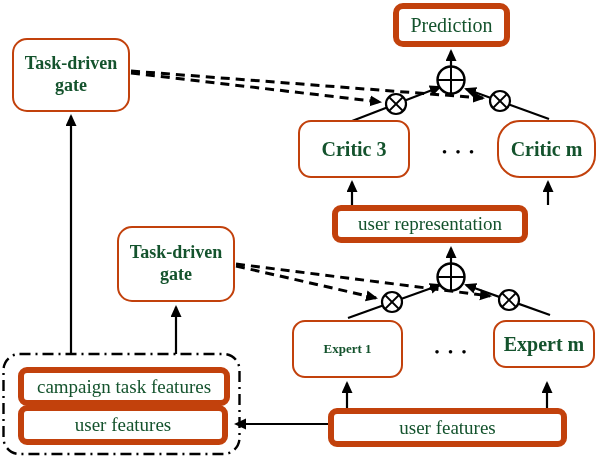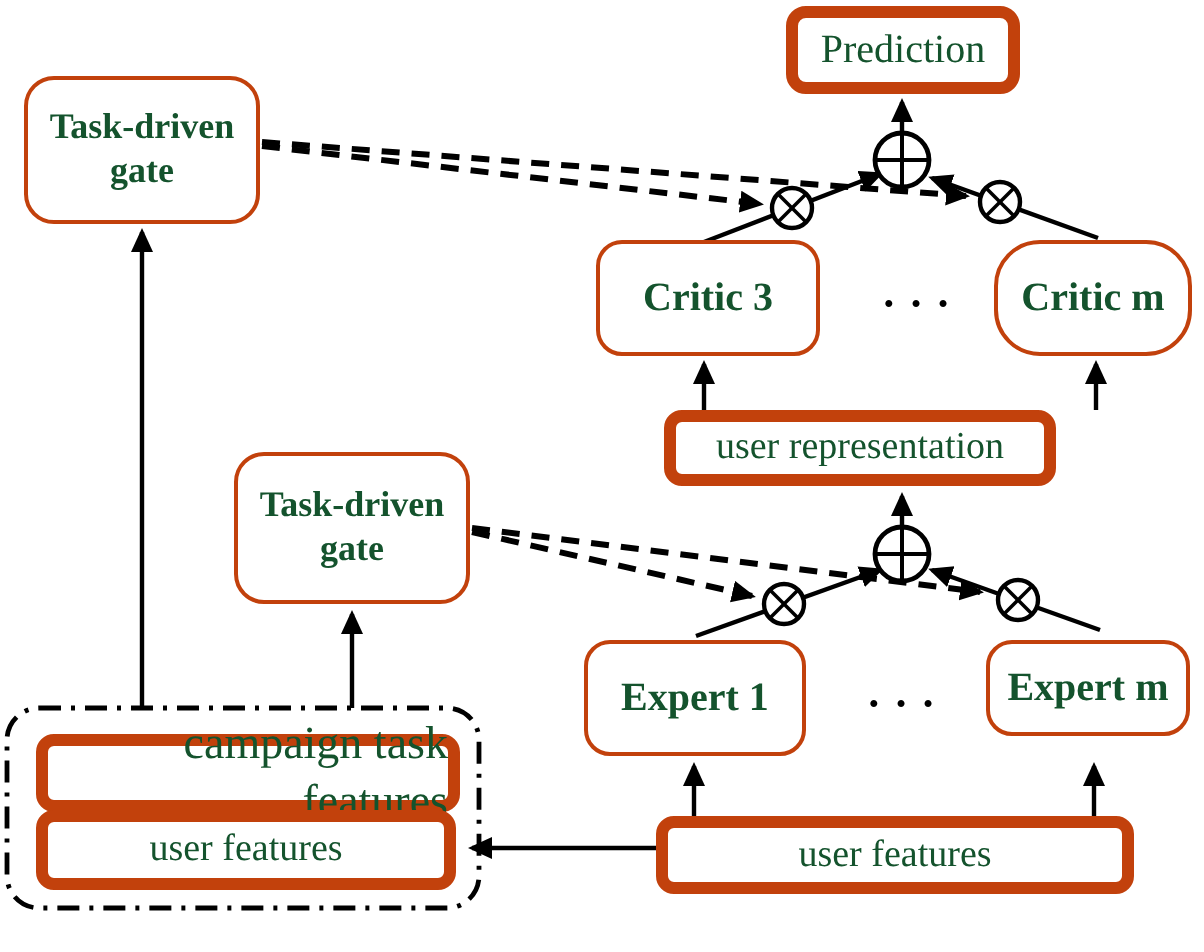--- a/index.html
+++ b/index.html
@@ -19,24 +19,24 @@
     position:absolute; z-index:3; display:flex; align-items:center;
     justify-content:center; text-align:center; color:#000;
   }
   
   #gate-top   { left:12px;  top:38px;  width:118px; height:74px; border-radius:15px; font-size:18px; padding:0 4px; }
   #prediction { left:393px; top:3px;   width:117px; height:44px; border-radius:10px; font-size:20px; }
   #critic-1   { left:298px; top:120px; width:112px; height:58px; border-radius:13px; font-size:20px; }
   #critic-m   { left:497px; top:120px; width:99px;  height:58px; border-radius:23px; font-size:20px; }
   #user-representation { left:332px; top:205px; width:196px; height:38px; border-radius:9px; font-size:19px; }
   #gate-mid   { left:117px; top:226px; width:118px; height:76px; border-radius:15px; font-size:18px; padding:0 4px; }
-  #expert-1   { left:292px; top:320px; width:111px; height:58px; border-radius:13px; font-size:20px; }
+  #expert-1   { left:292px; top:320px; width:111px; height:58px; border-radius:13px; font-size:13px; }
   #expert-m   { left:493px; top:320px; width:102px; height:48px; border-radius:13px; font-size:20px; }
   #user-features-bottom { left:328px; top:408px; width:239px; height:39px; border-radius:9px; font-size:19px; }
-  #campaign-task-features { left:18px; top:367px; width:212px; height:39px; border-radius:9px; font-size:23px;text-align:right; }
+  #campaign-task-features { left:18px; top:367px; width:212px; height:39px; border-radius:9px; font-size:19px;text-align:right; }
   #user-features-left     { left:18px; top:405px; width:210px; height:40px; border-radius:9px; font-size:19px; }
   
   #dots-critics { left:412px; top:136px; width:83px; height:32px; font-size:13px; font-weight:bold; letter-spacing:9px; padding-left:9px; }
   #dots-experts { left:401px; top:336px; width:90px; height:32px; font-size:13px; font-weight:bold; letter-spacing:9px; padding-left:9px; }
   #mean-pooling { left:240px; top:423px; width:94px; height:52px; font-size:18px; font-weight:bold; line-height:1.25; }
 </style>
 </head>
 <body>
 
 <div id="figure">

